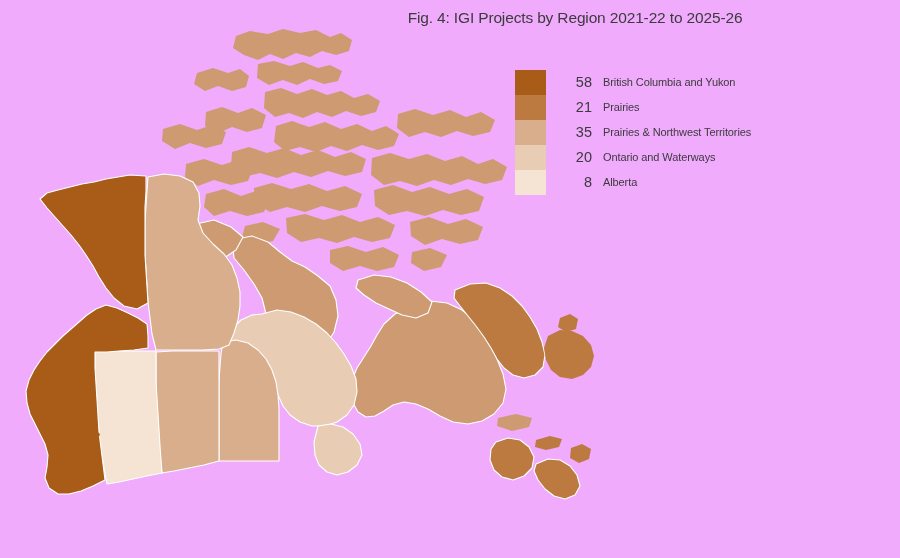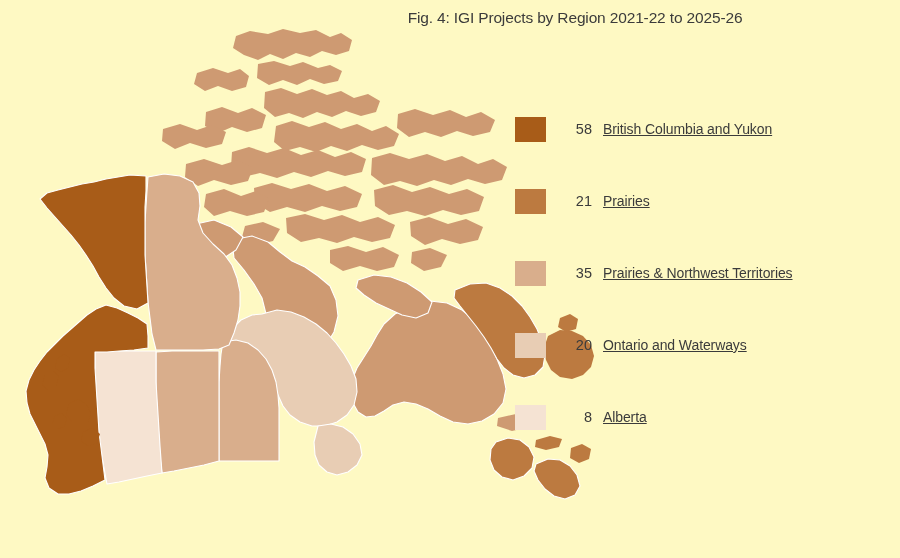--- a/index.html
+++ b/index.html
@@ -13,21 +13,21 @@
     height: 558px;
     position: relative;
     overflow: hidden;
     font-family: "Liberation Sans", sans-serif;
     color: #3c3c3c;
   }
 
   #figure-root {
     position: absolute;
     inset: 0;
-    background: #fef9c3;
+    background: #f0abfc;
   }
 
   
   #chart-title {
     position: absolute;
     left: 0;
     top: 9px;
     width: 1152px;
     text-align: center;
     font-size: 15.5px;
@@ -64,42 +64,40 @@
   #legend {
     position: absolute;
     left: 515px;
     top: 70px;
     width: 360px;
   }
   .legend-row {
     display: flex;
     align-items: center;
     height: 25px;
-    margin-top: 47px;
   }
   .legend-swatch {
     width: 31px;
     height: 25px;
     flex: 0 0 31px;
   }
   .legend-value {
     flex: 0 0 46px;
     text-align: right;
     padding-right: 11px;
     font-size: 14.5px;
     color: #3b3b3b;
     line-height: 25px;
   }
   .legend-label {
-    font-size: 14px;
+    font-size: 11px;
     color: #3b3b3b;
     line-height: 25px;
     white-space: nowrap;
     letter-spacing: -0.1px;
-    text-decoration: underline;
   }
 </style>
 </head>
 <body>
 
 <div id="figure-root">
 
   <div id="chart-title" style="width: 900px; left: 125px;">Fig. 4: IGI Projects by Region 2021-22 to 2025-26</div>
 
   <div id="map-wrap">

